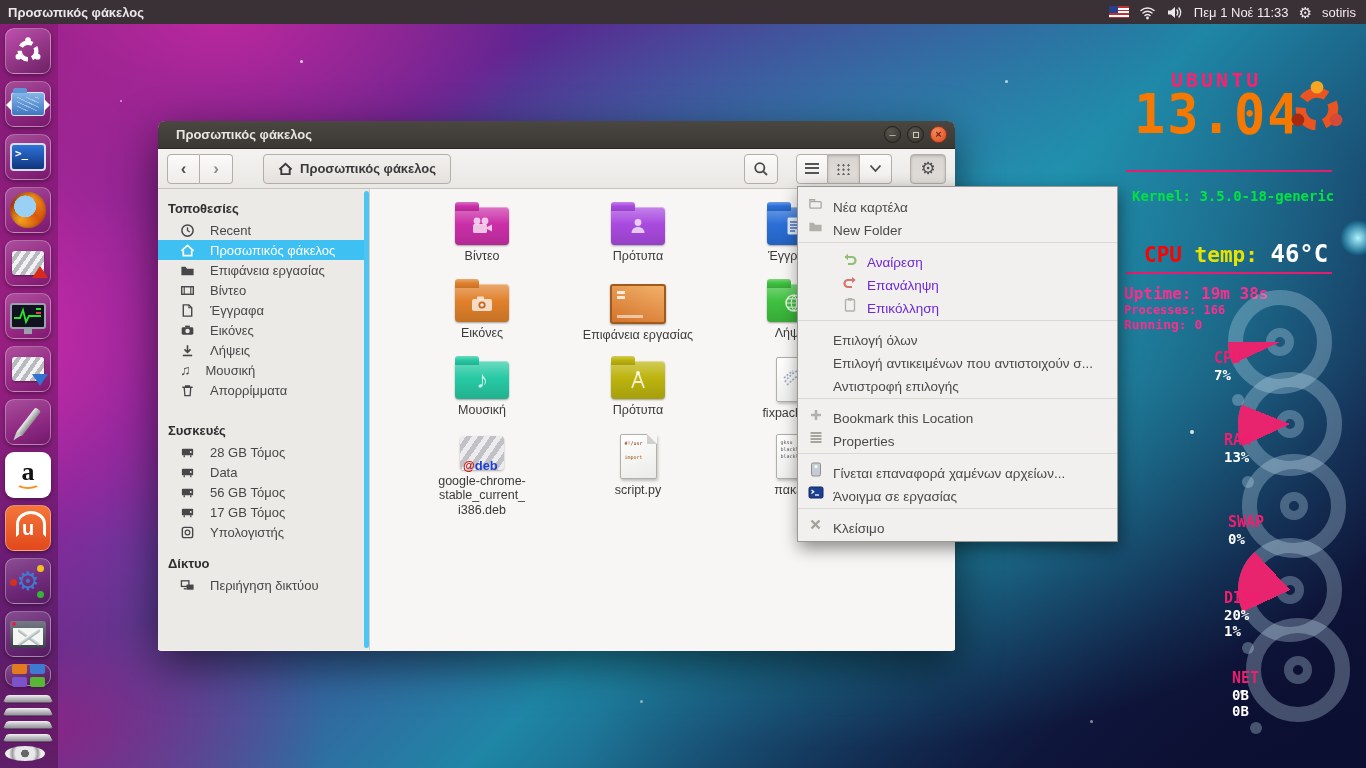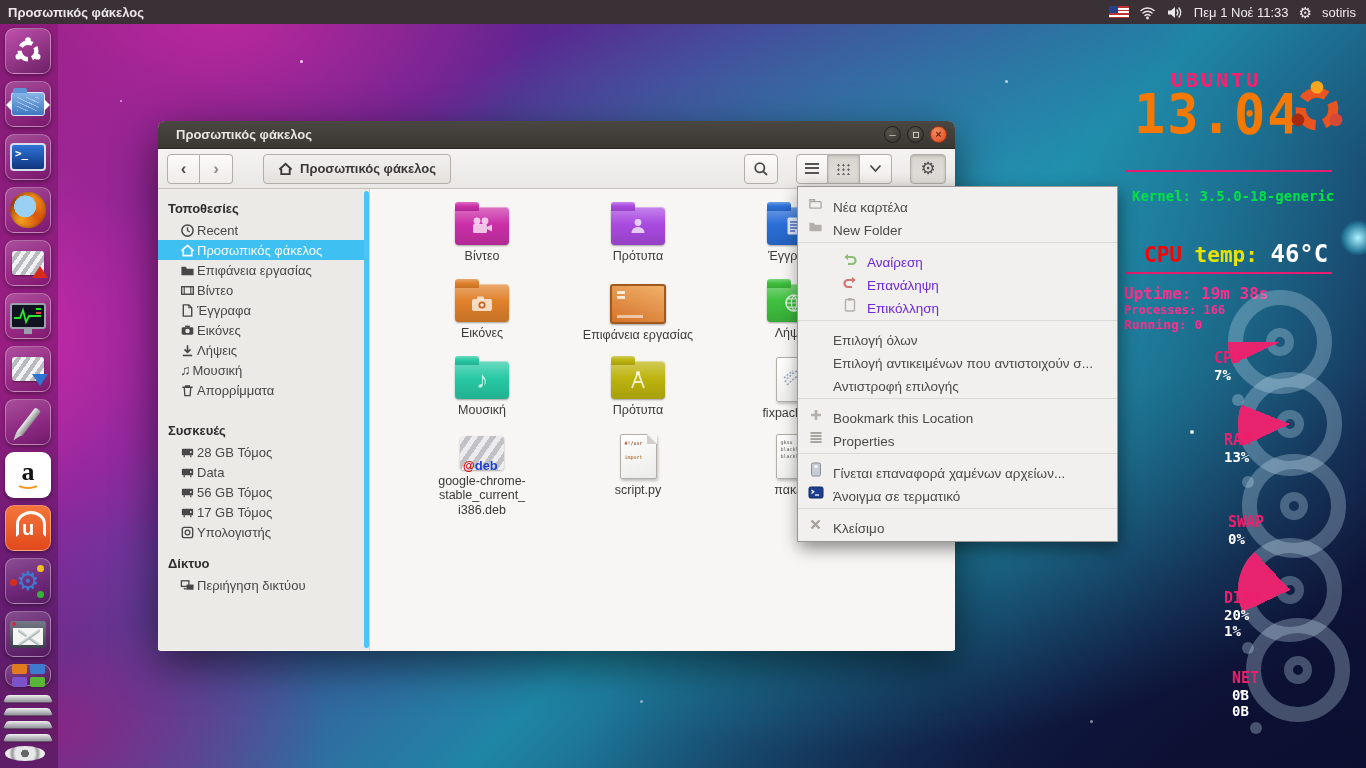--- a/index.html
+++ b/index.html
@@ -145,21 +145,21 @@
   .gearbtn { width:36px; margin-left:18px; font-size:17px; }
   .listic { width:14px; height:11px; background:repeating-linear-gradient(180deg,#555 0 2px,transparent 2px 4.5px); }
   .gridic { width:15px; height:12px;
     background-image:radial-gradient(#666 1.2px, transparent 1.4px); background-size:5px 4.5px; }
 
   .winbody { display:flex; height:461px; }
   .sidebar { width:212px; background:#eceae7; border-right:1px solid #d2cec9; position:relative;
     font-size:13px; color:#454545; padding-top:7px; overflow:hidden; }
   .sb-scroll { position:absolute; right:0px; top:2px; bottom:2px; width:5px; background:#4cc4f4; border-radius:3px; }
   .sb-h { font-weight:bold; color:#2e2e2e; padding:5px 10px 4px 10px; }
-  .sb-i { display:flex; align-items:center; gap:2px; padding:2.5px 8px 2.5px 22px; color:#474747; }
+  .sb-i { display:flex; align-items:center; gap:15px; padding:2.5px 8px 2.5px 22px; color:#474747; }
   .sb-i svg, .sb-i .mus { flex:none; }
   .sb-i.sel { background:#3fc0f2; color:#fff; }
   .mus { font-size:14px; line-height:1; }
 
   .content { flex:1; background:#f7f6f5; position:relative; }
   .grid { position:absolute; inset:12px 0 0 34px; display:grid; grid-template-columns:repeat(3,156px);
     grid-auto-rows:77px; justify-items:center; }
   .fitem { width:150px; text-align:center; font-size:12.5px; color:#3a3a3a; line-height:1.15; }
   .fitem .lbl { margin-top:4px; display:inline-block; max-width:128px; overflow-wrap:break-word; }
   .folder { width:54px; height:38px; border-radius:4px; position:relative; margin:6px auto 0 auto;
@@ -751,21 +751,21 @@
     <span>Γίνεται επαναφορά χαμένων αρχείων...</span>
   </div>
   <div class="mi">
     <span class="mic">
         <svg class="ic" width="16" height="13" viewBox="0 0 16 13">
           <rect x="1" y="1" width="14" height="11" rx="1.5" fill="#1d3f8f" stroke="#0f2a66"></rect>
           <path d="M3.5 4l2.2 1.8L3.5 7.6" fill="none" stroke="#fff" stroke-width="1.3"></path>
           <path d="M7 9h4" stroke="#fff" stroke-width="1.3"></path>
         </svg>
       </span>
-    <span>Άνοιγμα σε τερματικό</span>
+    <span>Άνοιγμα σε εργασίας</span>
   </div>
   <div class="msep"></div>
   <div class="mi">
     <span class="mic">
         <svg class="ic" width="13" height="13" viewBox="0 0 13 13">
           <path d="M2.5 2.5l8 8M10.5 2.5l-8 8" stroke="#a5a29c" stroke-width="2.4"></path>
         </svg>
       </span>
     <span>Κλείσιμο</span>
   </div>

